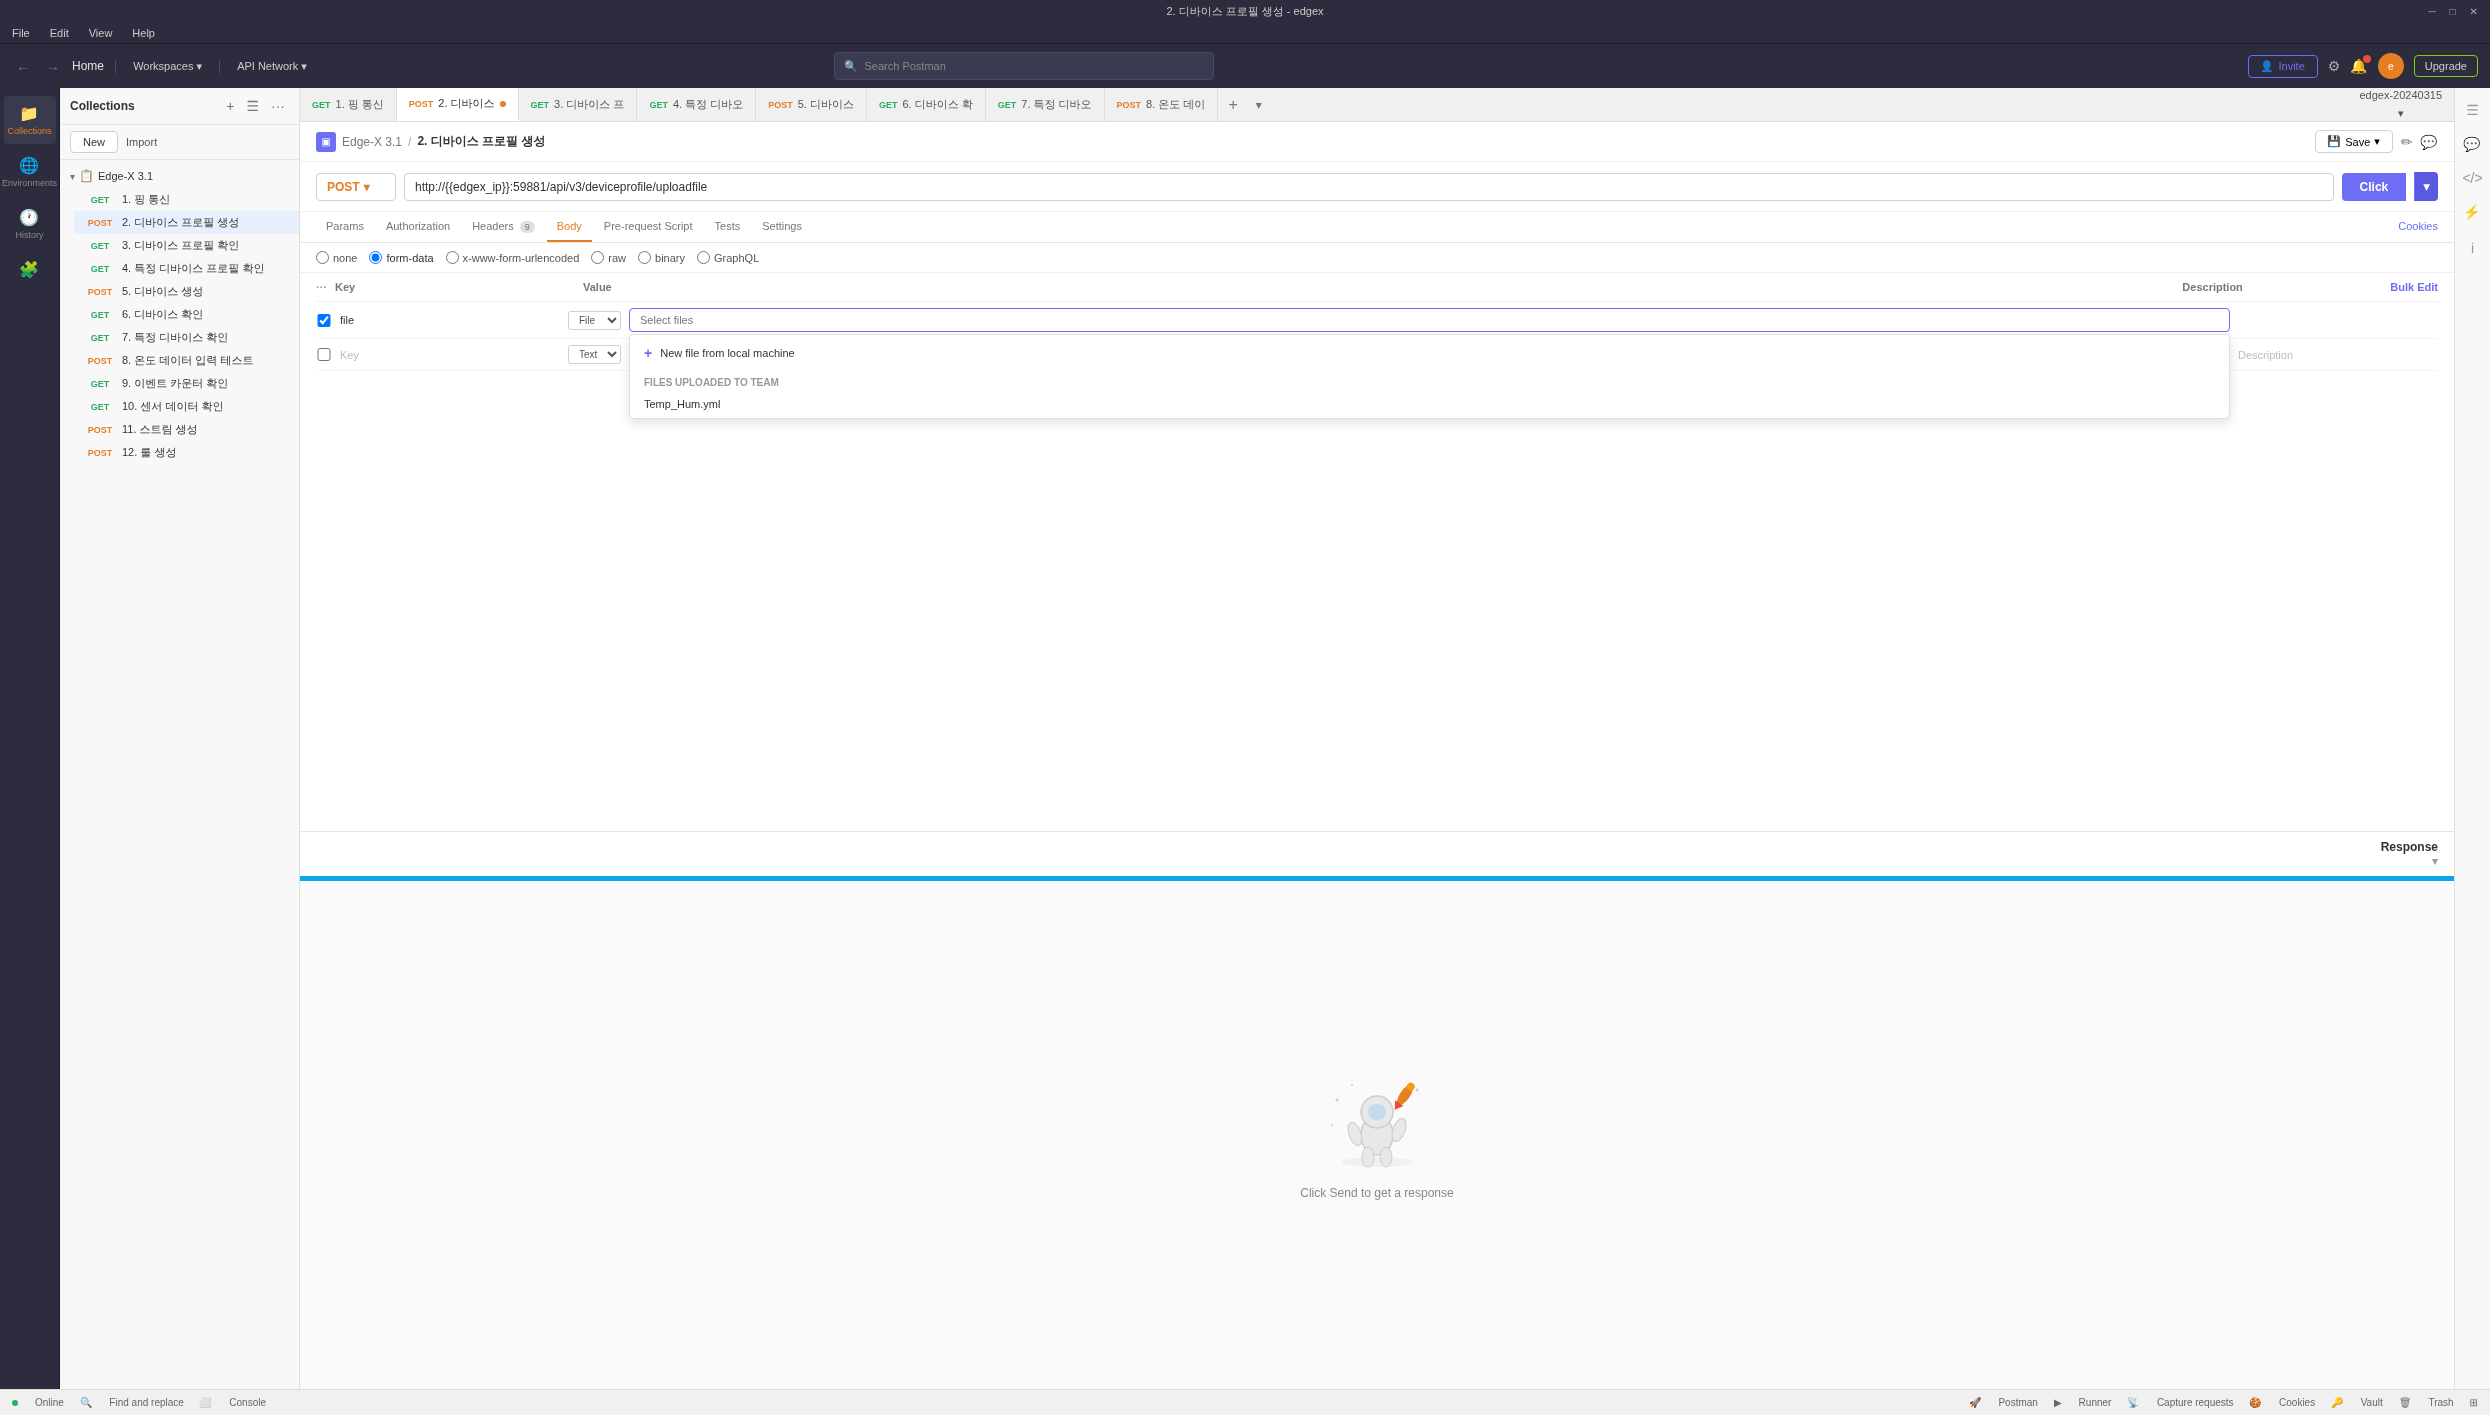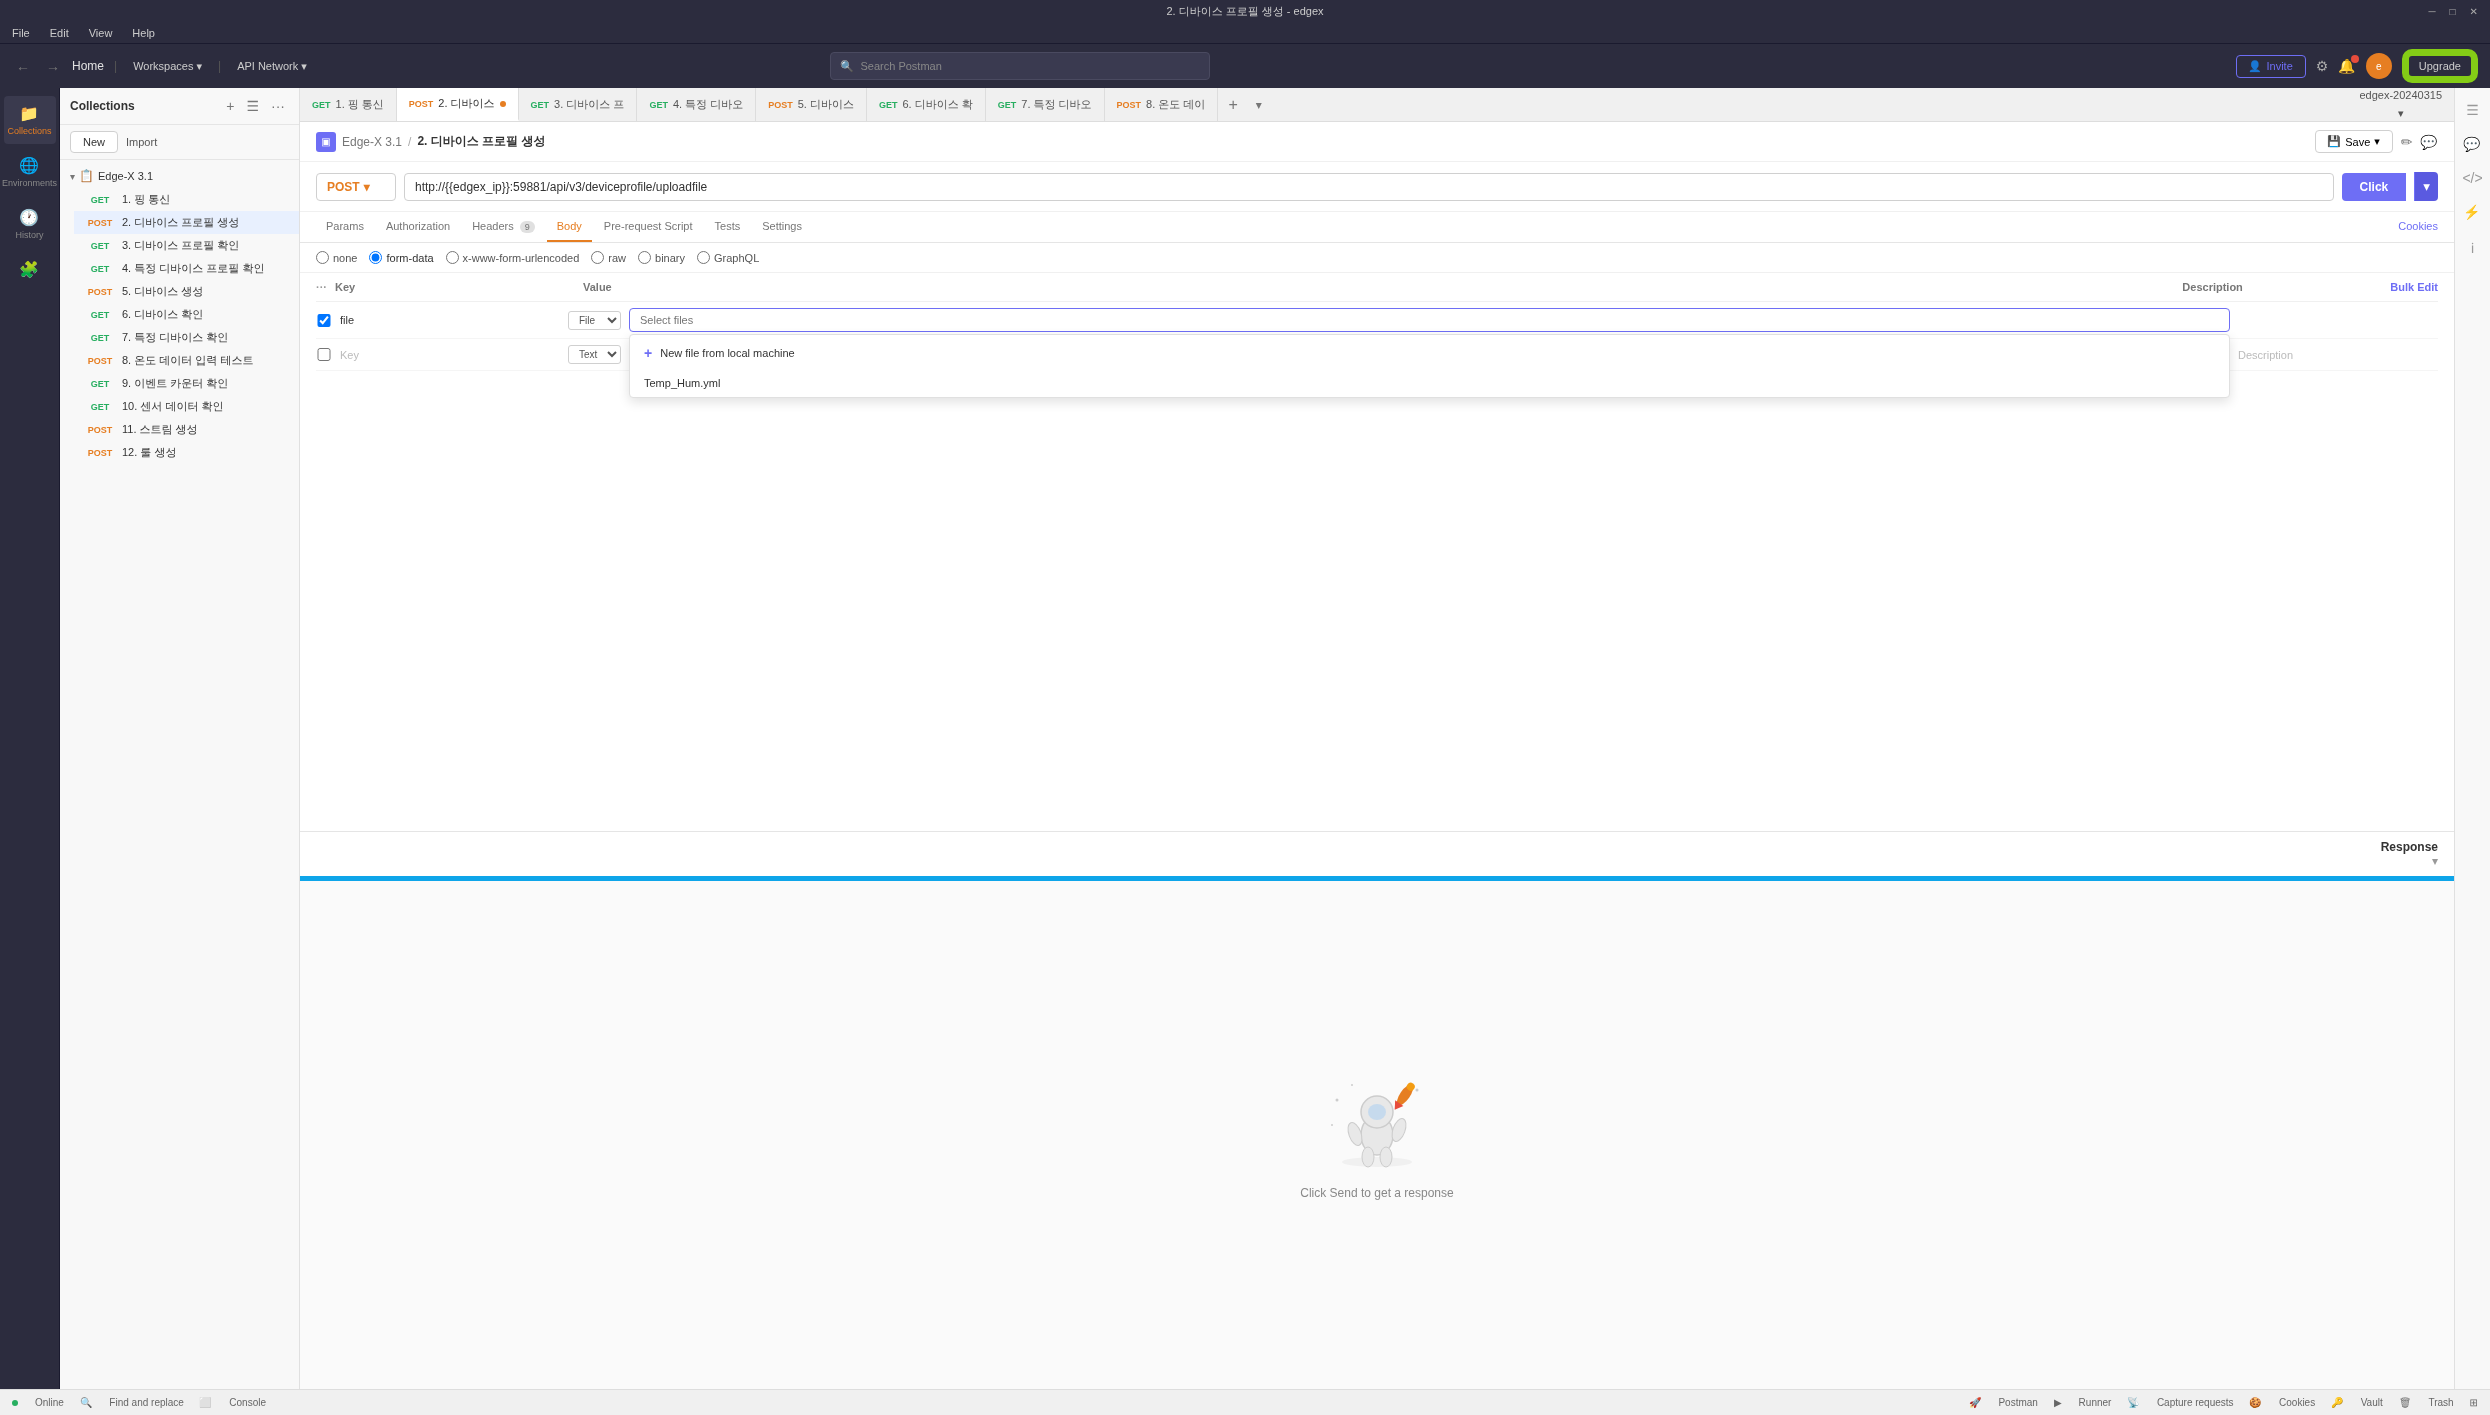--- a/index.html
+++ b/index.html
@@ -93,23 +93,23 @@
       top: -3px;
       right: -3px;
       background: #e74c3c;
       border-radius: 50%;
       width: 8px;
       height: 8px;
     }
     .avatar { width: 26px; height: 26px; border-radius: 50%; background: #e67e22; display: flex; align-items: center; justify-content: font-size: 10px; color: white; font-size: 10px; align-items: center; justify-content: center; cursor: pointer; }
     .upgrade-btn {
       background: transparent;
-      border: 7px solid #84cc16;
+      border: 1px solid #84cc16;
       color: #ccc;
-      border-radius: 10px;
+      border-radius: 4px;
       padding: 4px 10px;
       font-size: 11px;
       cursor: pointer;
     }
 
     
     .content-area { display: flex; flex: 1; overflow: hidden; }
 
     
     .sidebar {
@@ -830,20 +830,21 @@
               <option>Text</option>
             </select>
             <div class="row-value-area file-select-container">
               <input class="file-select-input" type="text" placeholder="Select files" style="">
               
               <div class="file-dropdown">
                 <div class="file-dropdown-item">
                   <span class="plus-icon">+</span>
                   <span>New file from local machine</span>
                 </div>
+                <div class="file-dropdown-section">Files uploaded to team</div>
                 <div class="file-dropdown-file">Temp_Hum.yml</div>
               </div>
             </div>
             <div class="row-desc"></div>
           </div>
 
           <div class="form-row">
             <input type="checkbox" class="row-checkbox" style="">
             <div class="row-key">
               <span class="key-input-placeholder">Key</span>

